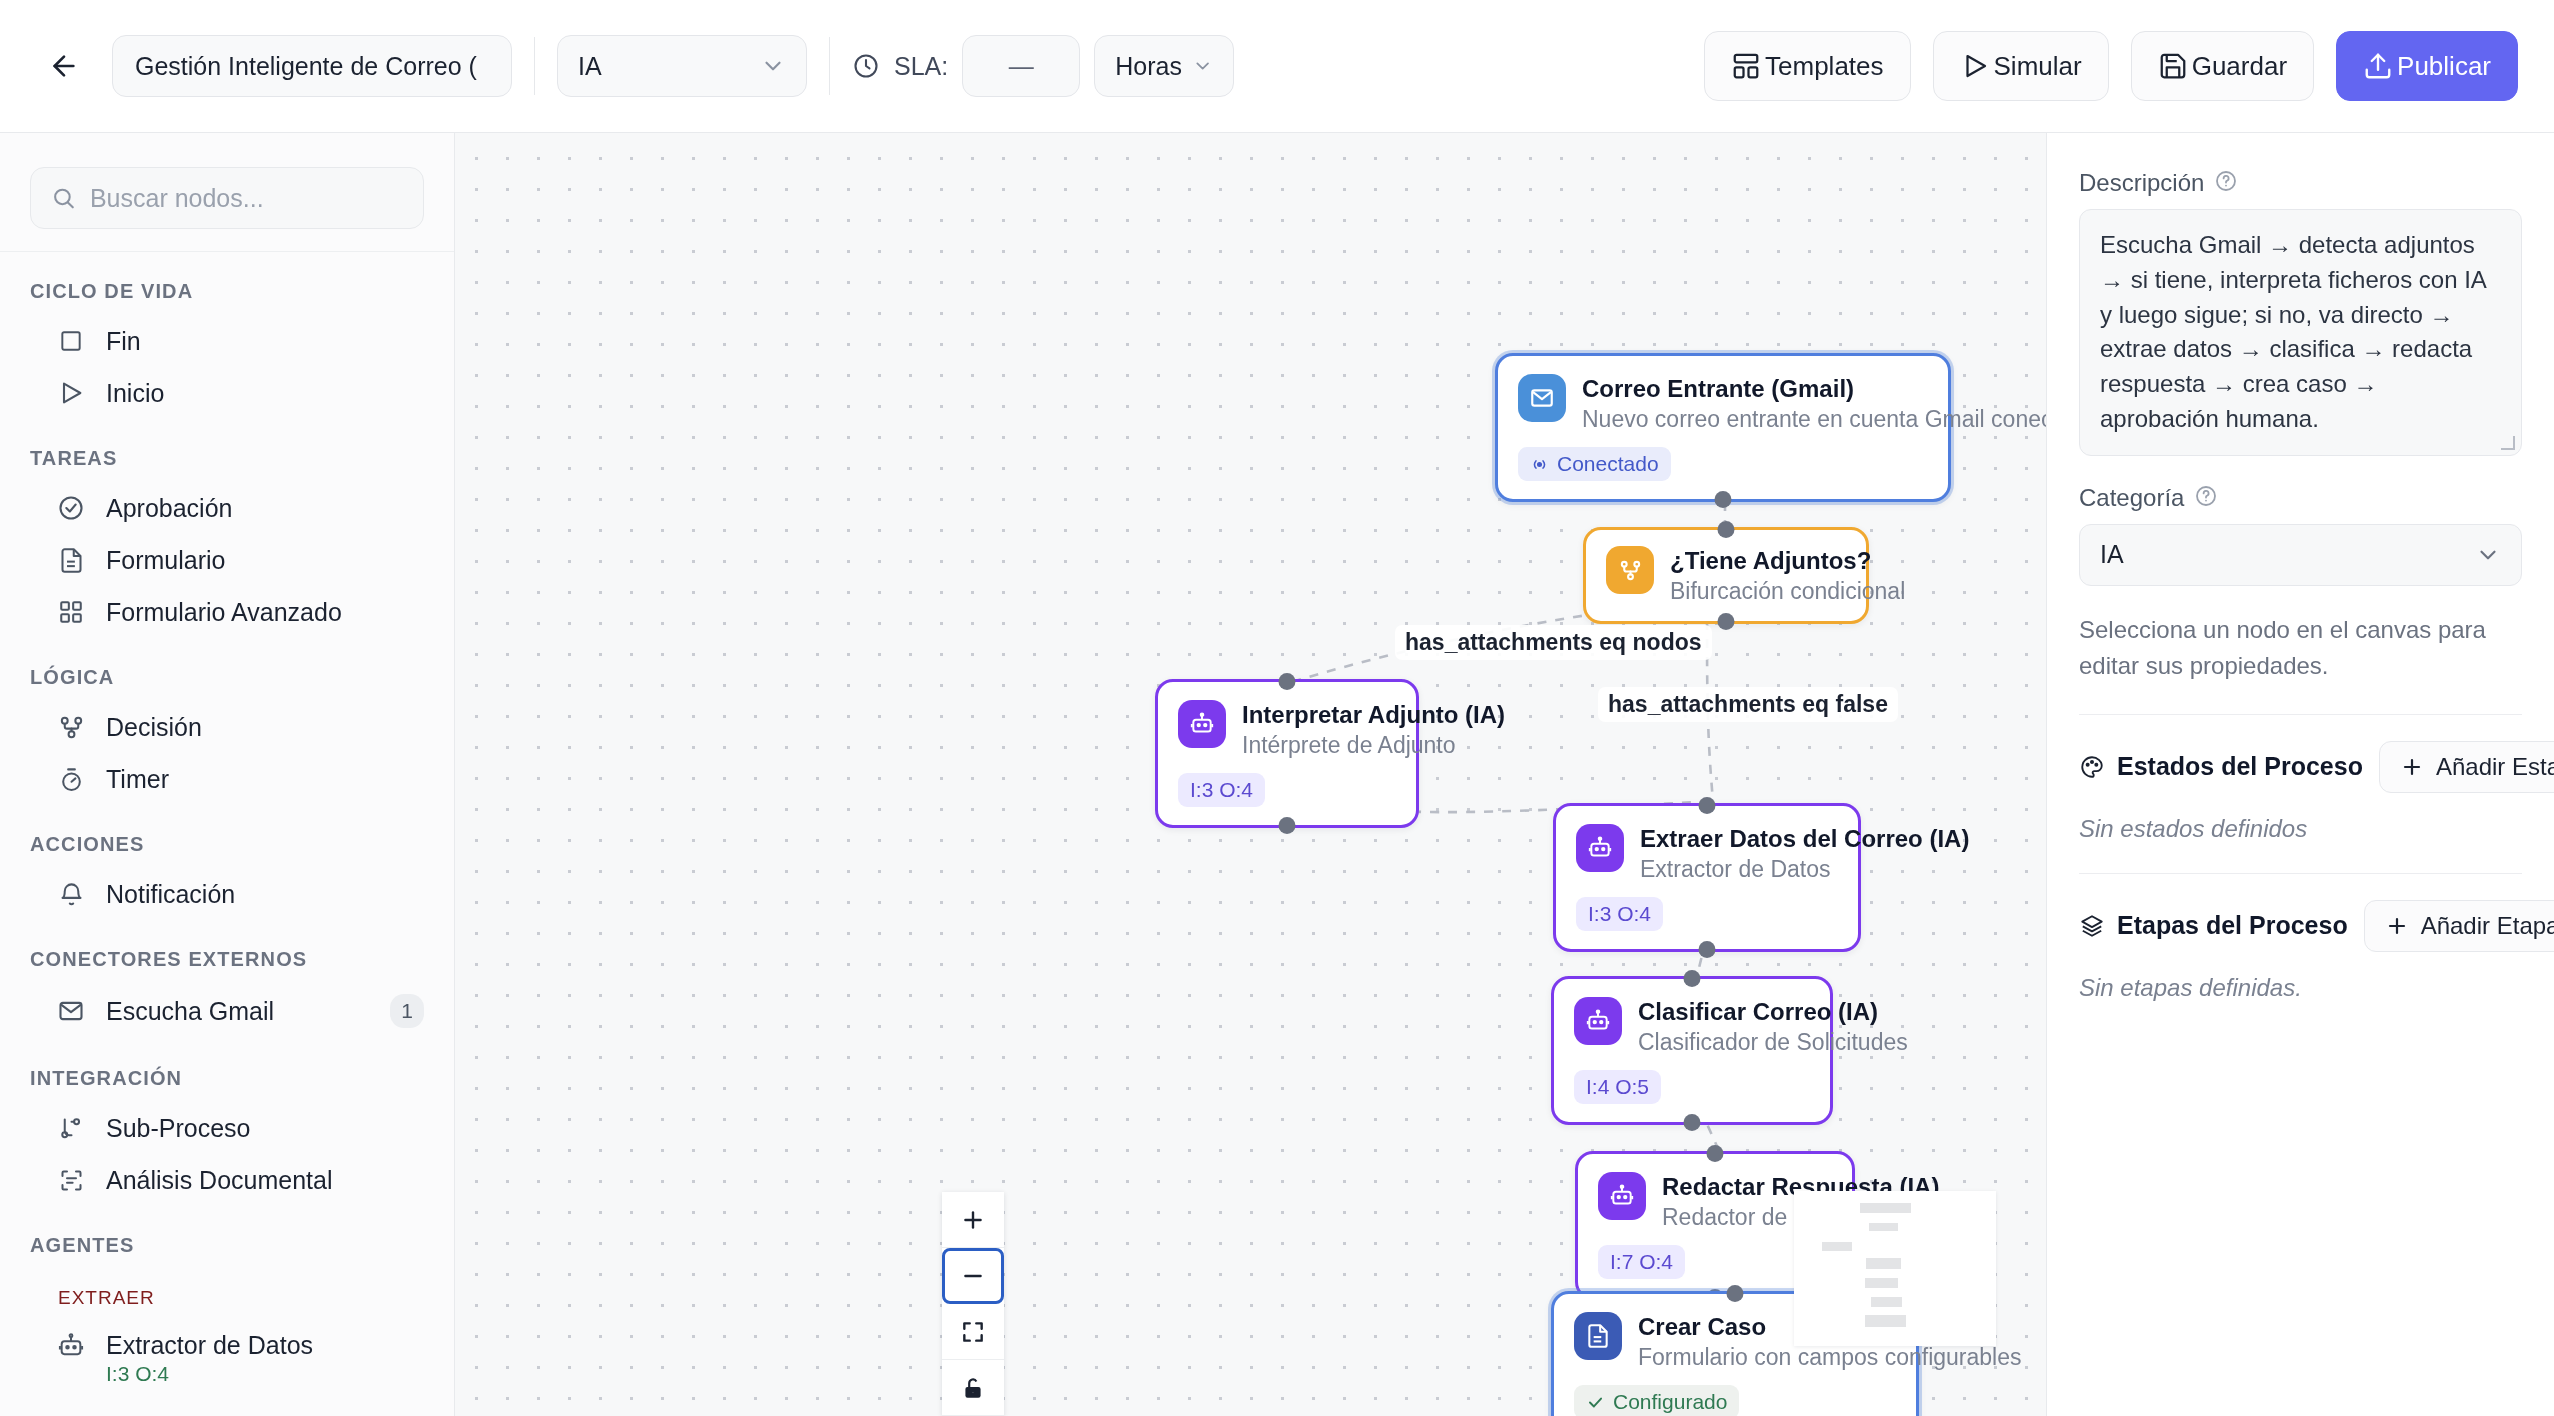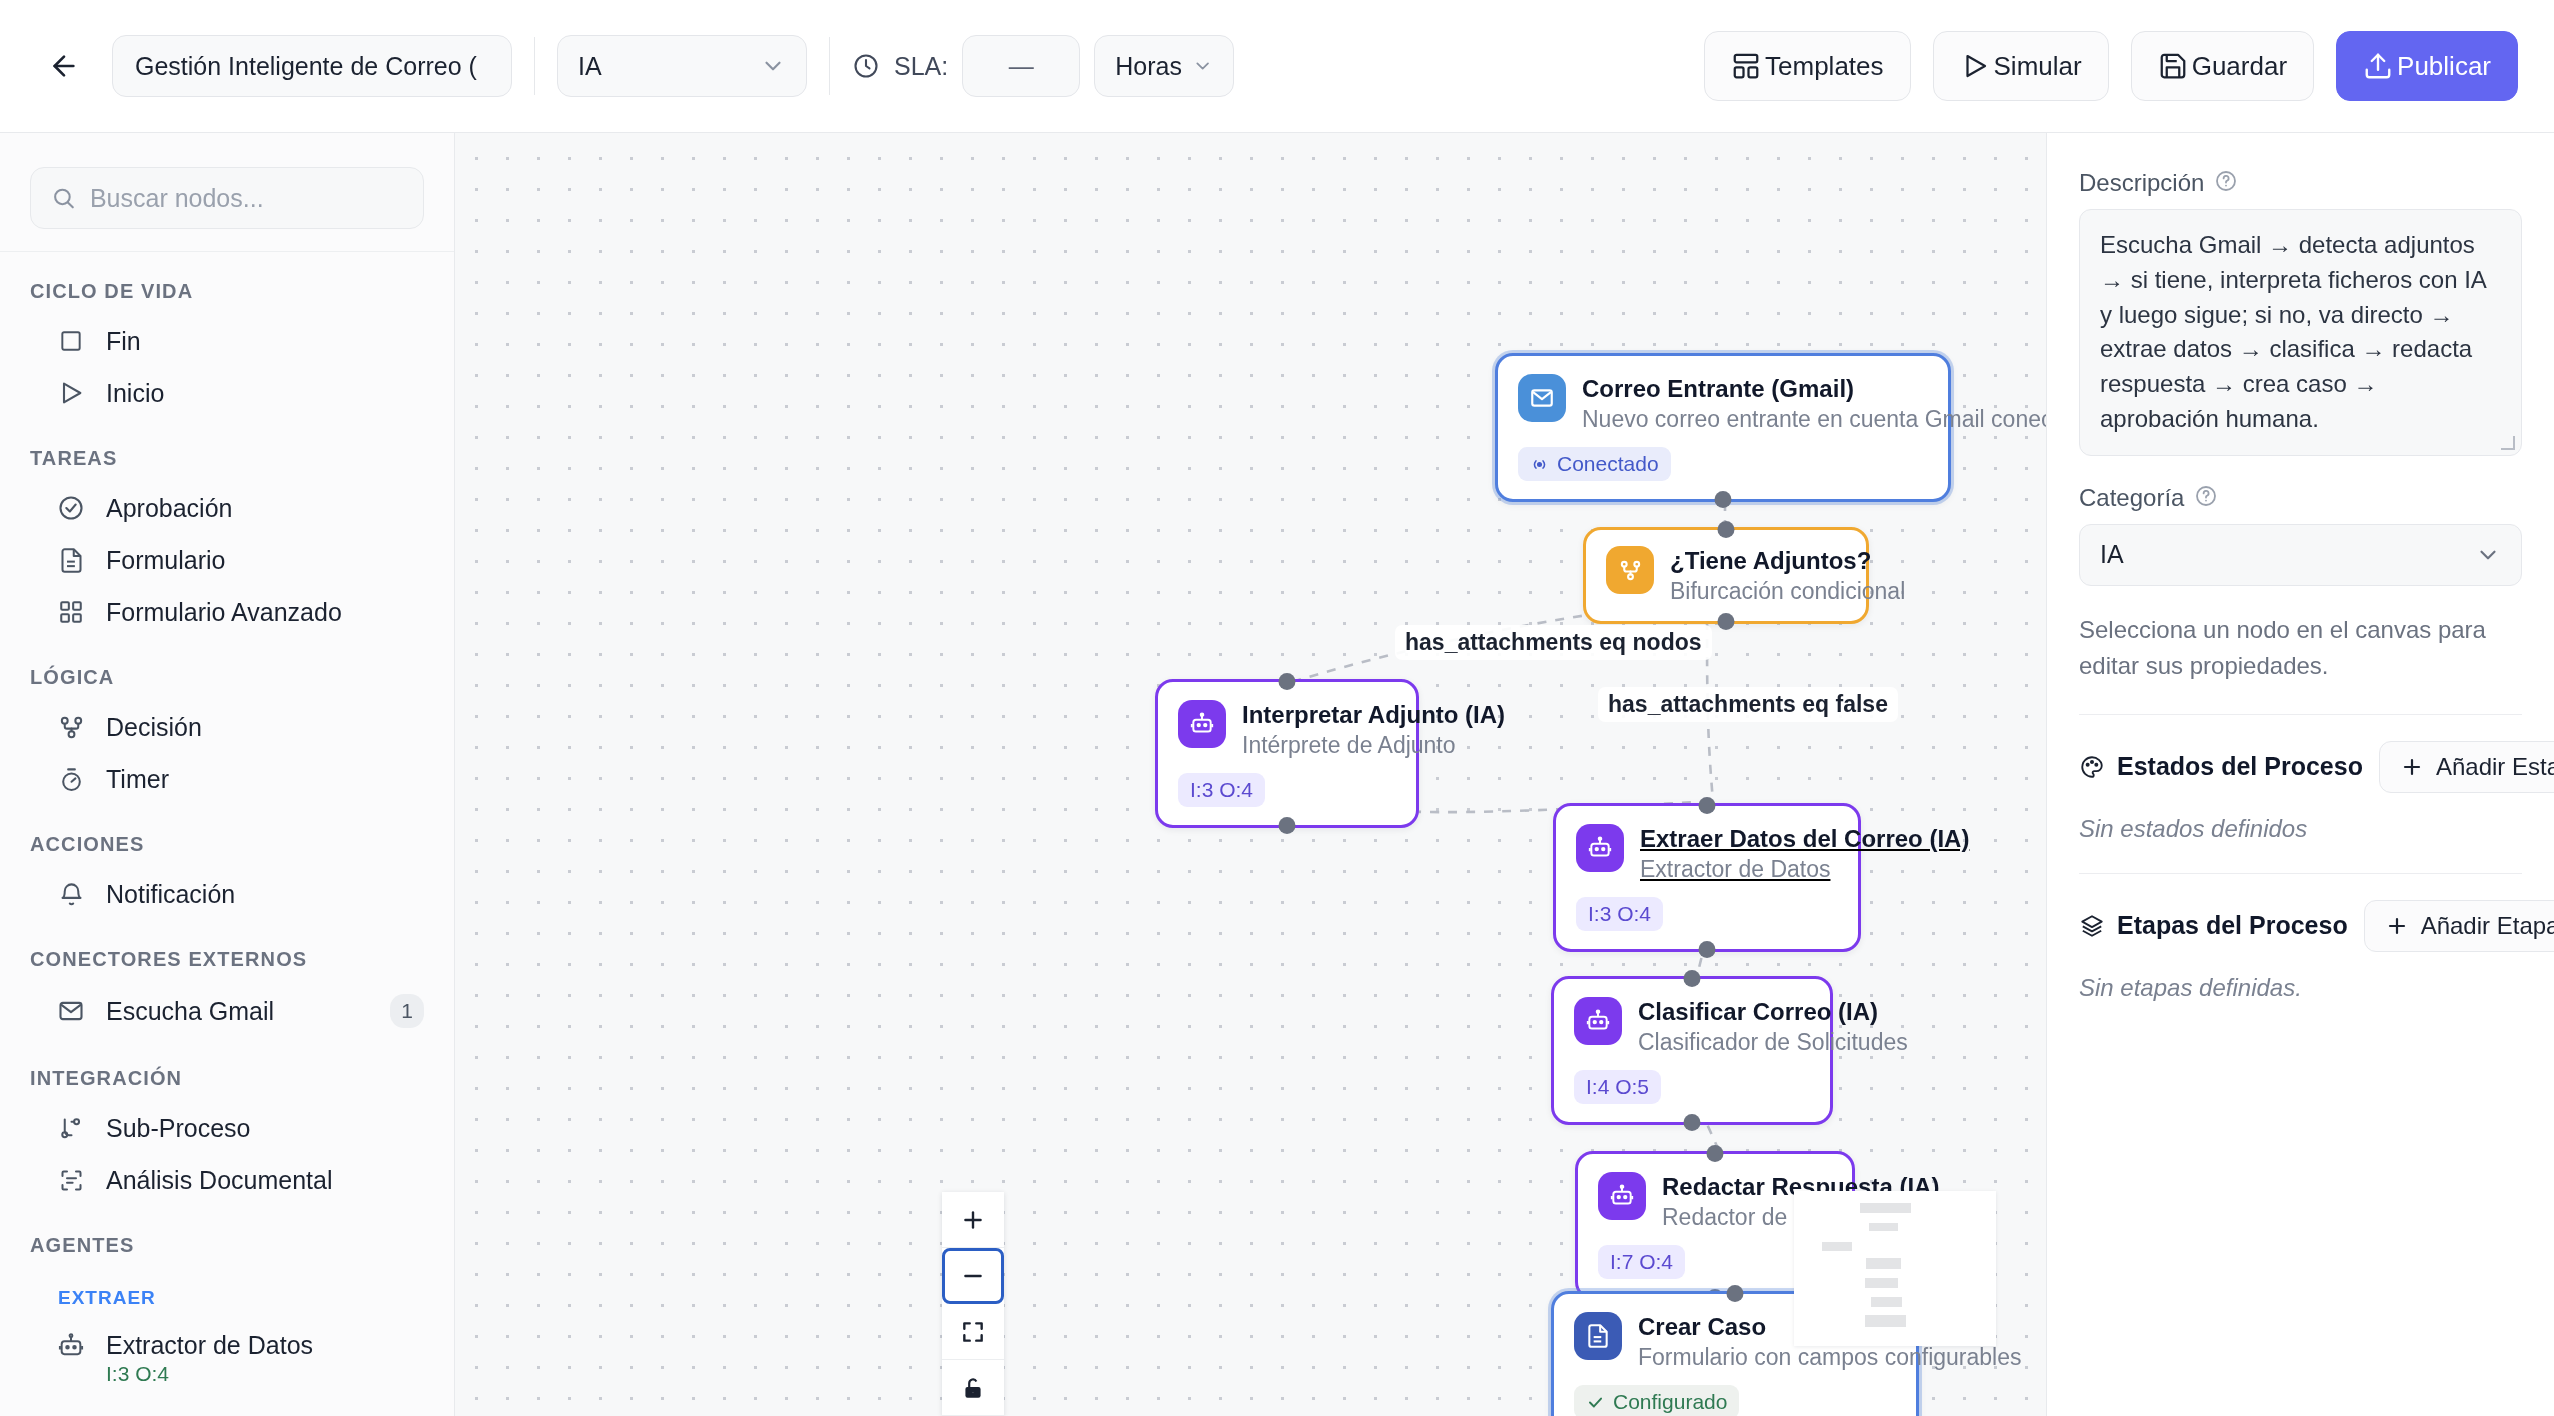--- a/index.html
+++ b/index.html
@@ -68,21 +68,21 @@
     border: none; outline: none; background: transparent; font-size: 25px; color: #1b2230;
     font-family: "Liberation Sans", sans-serif; width: 100%;
   }
   .search-box input::placeholder { color: #9aa1ad; }
   .sb-scroll { flex: 1; overflow: hidden; border-top: 1px solid #edeff1; padding-bottom: 10px; }
   .sec-title {
     font-size: 20px; font-weight: bold; letter-spacing: 1.1px; color: #6b7280;
     padding: 28px 30px 12px 30px; text-transform: uppercase;
   }
   .sub-title {
-    font-size: 19px; font-weight: bold; letter-spacing: 1.0px; color: #3b82f6;
+    font-size: 19px; font-weight: normal; letter-spacing: 1.0px; color: #7f1d1d;
     padding: 18px 30px 8px 58px; text-transform: uppercase;
   }
   .node-item {
     display: flex; align-items: center; gap: 20px; padding: 11px 30px 11px 56px;
     cursor: grab; font-size: 25px; color: #1b2230;
   }
   .node-item .ico { width: 30px; height: 30px; flex: 0 0 30px; display:flex; align-items:center; justify-content:center; }
   .node-item .lbl { flex: 1; white-space: nowrap; overflow: hidden; }
   .badge-count {
     background: #eceef1; color: #4b5563; border-radius: 14px; font-size: 21px;
@@ -505,21 +505,21 @@
               </svg>
           </div>
           <div class="node-txt">
             <div class="node-title">Interpretar Adjunto (IA)</div>
             <div class="node-sub">Intérprete de Adjunto</div>
           </div>
         </div>
         <div class="pill pill-io">I:3 O:4</div>
       </div>
 
-      <div class="node purple" style="left:1098px; top:670px; width:308px;text-decoration:underline;">
+      <div class="node purple" style="left:1098px; top:670px; width:308px;">
         <div class="handle top"></div>
         <div class="handle bot"></div>
         <div class="node-head">
           <div class="node-ico ic-purple">
             <svg width="26" height="26" viewBox="0 0 24 24" fill="none" stroke="#ffffff" stroke-width="1.8" stroke-linejoin="round">
                 <rect x="4" y="8" width="16" height="11" rx="2.4"></rect>
                 <line x1="12" y1="4.4" x2="12" y2="8"></line>
                 <circle cx="12" cy="3.4" r="1.2" fill="#ffffff"></circle>
                 <circle cx="9" cy="13" r="1.1" fill="#ffffff"></circle>
                 <circle cx="15" cy="13" r="1.1" fill="#ffffff"></circle>

